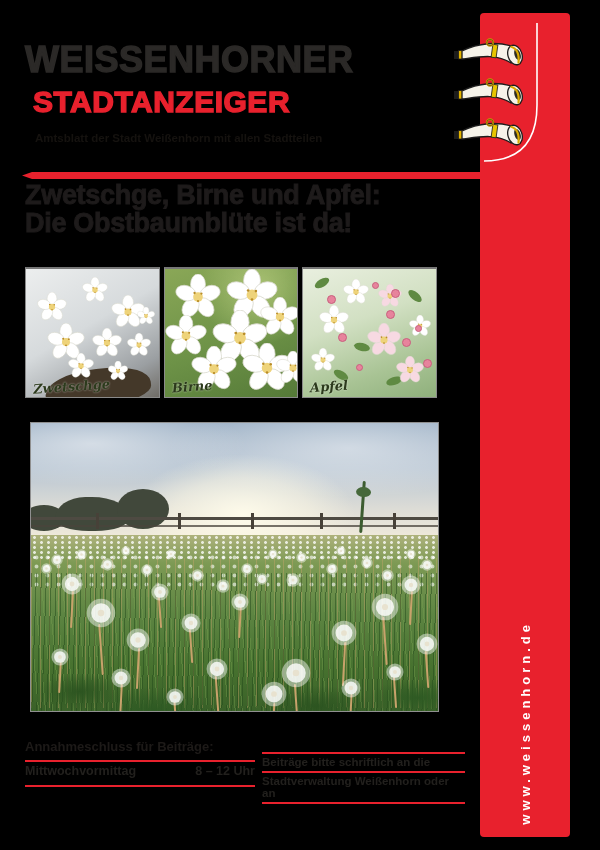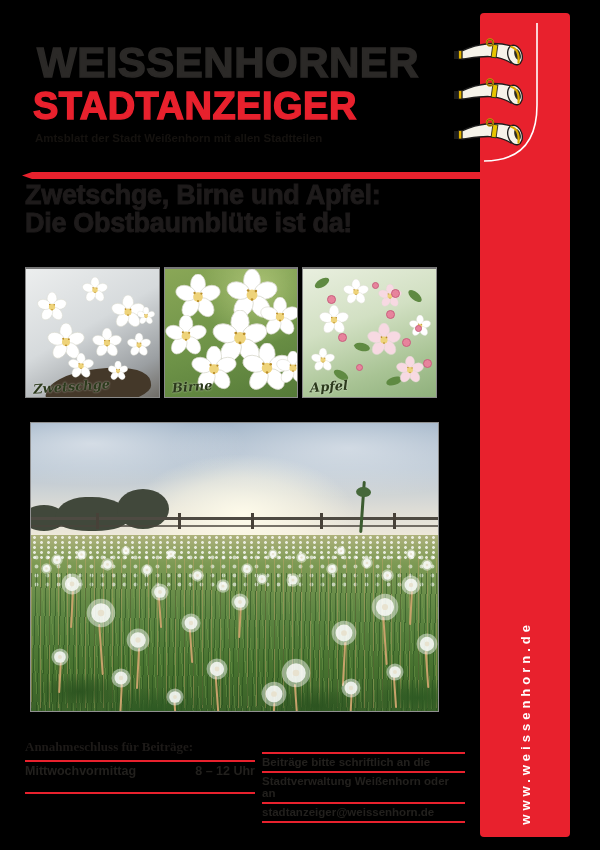--- a/index.html
+++ b/index.html
@@ -1,23 +1,23 @@
 <!DOCTYPE html>
 <html><head>
 <meta charset="utf-8">
 <style>
   html,body{margin:0;padding:0;background:#000;}
   #page{position:relative;width:600px;height:850px;background:#000;overflow:hidden;
         font-family:"Liberation Sans",sans-serif;}
   .abs{position:absolute;}
 
   
-  #title-line1{left:37px;top:42px;font-size:42px;line-height:1;font-weight:bold;
+  #title-line1{left:25px;top:42px;font-size:36px;line-height:1;font-weight:bold;
     letter-spacing:.5px;color:#2b2927;-webkit-text-stroke:1.4px #2b2927;white-space:nowrap;}
-  #title-line2{left:33px;top:87px;font-size:38px;line-height:1;font-weight:bold;
+  #title-line2{left:33px;top:87px;font-size:30px;line-height:1;font-weight:bold;
     letter-spacing:.5px;color:#e8212d;-webkit-text-stroke:1.4px #e8212d;white-space:nowrap;}
   #subtitle{left:35px;top:132px;font-size:11.5px;font-weight:bold;color:#15120f;white-space:nowrap;}
 
   
   #ribbon{left:480px;top:13px;width:90px;height:824px;background:#e8212d;border-radius:4px;}
   #ribbon-curve{left:0;top:0;}
   #ribbon-url-wrap{position:absolute;left:0;top:600px;width:100%;height:220px;
     display:flex;align-items:center;justify-content:center;}
   #ribbon-url-wrap span{writing-mode:vertical-rl;transform:rotate(180deg);color:#fff;
     font-weight:bold;font-size:13px;letter-spacing:4px;white-space:nowrap;}
@@ -84,24 +84,24 @@
       radial-gradient(ellipse 90px 32px at 30% 98%,#2e5a23 0%,rgba(46,90,35,0) 70%),
       radial-gradient(ellipse 80px 30px at 70% 95%,#2c5420 0%,rgba(44,84,32,0) 70%),
       radial-gradient(ellipse 70px 26px at 95% 85%,#2e5a23 0%,rgba(46,90,35,0) 70%);}
   .stem{position:absolute;width:2px;background:#c8a26b;border-radius:1px;z-index:3;}
   .puff{position:absolute;z-index:4;}
 
   #photo-caption{left:30px;top:714px;width:407px;text-align:right;font-size:12.5px;
     font-weight:bold;color:#211d1b;}
 
   
-  #footer-heading{left:25px;top:739px;font-size:13px;font-weight:bold;color:#1d1a18;font-family:Liberation Serif, serif;}
+  #footer-heading{left:25px;top:739px;font-size:13px;font-weight:bold;color:#1d1a18;}
   #footer-left{left:25px;top:760px;width:230px;}
   #footer-left .frow{display:flex;justify-content:space-between;font-size:12.5px;font-weight:bold;
-    color:#22201d;padding:2px 0 14px;border-bottom:2.5px solid #e8212d;}
+    color:#22201d;padding:2px 0 7px;border-bottom:2.5px solid #e8212d;}
   #footer-left .frow:first-child{border-top:2.5px solid #e8212d;}
   #footer-right{left:262px;top:752px;width:203px;}
   #footer-right .frow{font-size:11.5px;font-weight:bold;color:#22201d;padding:2px 0 3px;
     border-bottom:2.5px solid #e8212d;}
   #footer-right .frow:first-child{border-top:2.5px solid #e8212d;}
 </style>
 </head>
 <body>
 
 <svg width="0" height="0" style="position:absolute">
@@ -419,16 +419,15 @@
   <div id="footer-heading" class="abs">Annahmeschluss für Beiträge:</div>
   <div id="footer-left" class="abs">
     <div class="frow">
       <span>Mittwochvormittag</span>
       <span>8 – 12 Uhr</span>
     </div>
   </div>
   <div id="footer-right" class="abs">
     <div class="frow">Beiträge bitte schriftlich an die</div>
     <div class="frow">Stadtverwaltung Weißenhorn oder an</div>
-    <div class="frow">stadtanzeiger@weissenhorn.de</div>
   </div>
 
 </div>
 
 </body></html>

